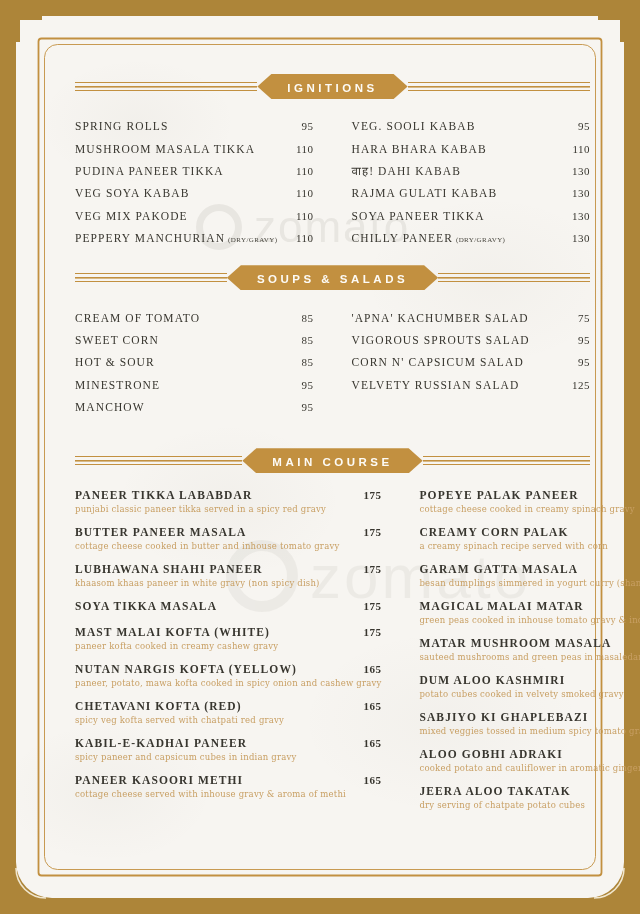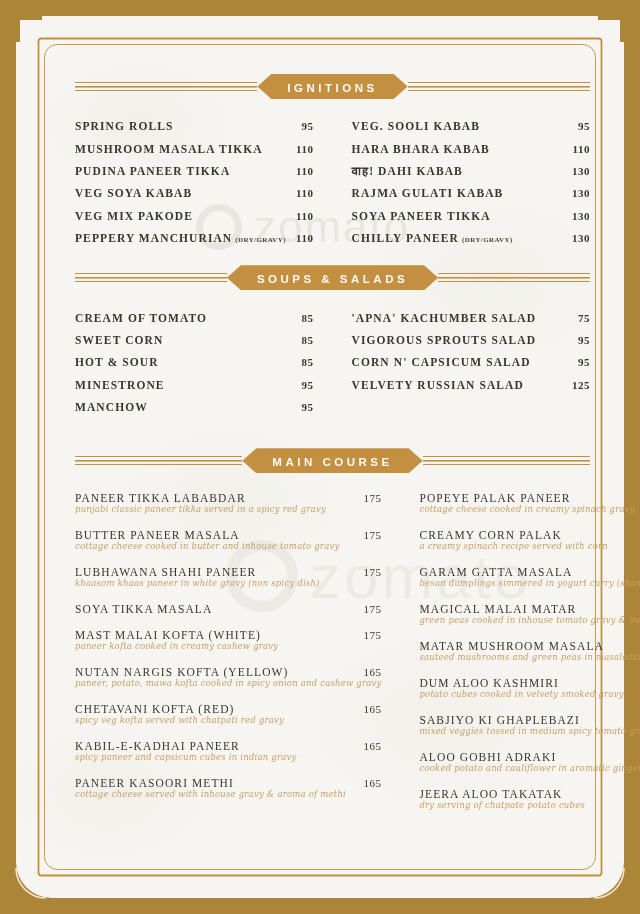--- a/index.html
+++ b/index.html
@@ -39,28 +39,28 @@
   .cols { display:grid; grid-template-columns:1fr 1fr; column-gap:38px; }
 
   .item .row { display:flex; justify-content:space-between; align-items:baseline; }
   .iname {
     font-size:11.5px; letter-spacing:1.1px; color:#38362f; white-space:nowrap;
   }
   .inote { font-size:7px; letter-spacing:0.4px; color:#4a4840; margin-left:3px; }
   .iprice { font-size:11px; letter-spacing:0.5px; color:#38362f; }
 
   
-  .simple .item { height:22.4px;font-weight:bold; }
+  .simple .item { height:22.4px; }
   .simple .row { height:22.4px; align-items:center; }
 
   
   .detailed .item { margin-bottom:11px; }
-  .detailed .row { height:15px; align-items:flex-end; }
+  .detailed .row { height:15px; align-items:flex-start;font-weight:bold; }
   .idesc {
-    height:11px; font-size:8.5px; font-style:italic; color:#c89f63;
+    height:11px; font-size:8.5px; color:#c89f63;
     letter-spacing:0.2px; white-space:nowrap; font-family:"DejaVu Serif", serif;
   }
 
   .menu-section:nth-of-type(2) { margin-top:16px; }
   .menu-section:nth-of-type(3) { margin-top:30px; }
 
   
   .watermark {
     position:absolute; display:flex; align-items:center; gap:12px;
     font-family:"Liberation Sans", sans-serif; font-weight:normal;

